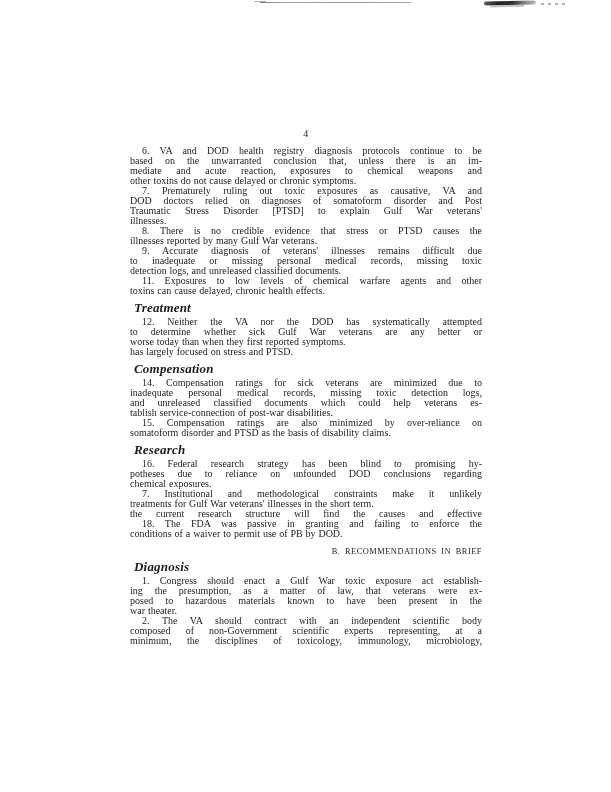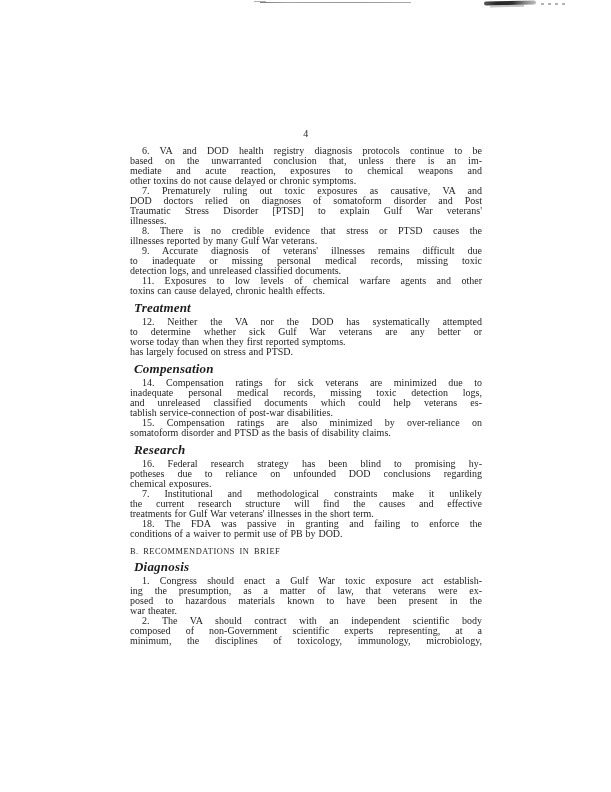--- a/index.html
+++ b/index.html
@@ -73,21 +73,21 @@
   .tline.last  { text-align-last: left; }
   .sec-heading {
     font-weight: bold;
     font-style: italic;
     font-size: 13px;
     line-height: 11px;
     margin: 6px 0 4px 4px;
     letter-spacing: .2px;
   }
   .center-heading {
-    text-align: left;
+    text-align: right;
     font-size: 8.4px;
     line-height: 9px;
     margin: 8px 0 5px 0;
     letter-spacing: .5px;
     word-spacing: 2px;
     color: #242424;
   }
   .sec-diagnosis .sec-heading { margin-top: 3px; }
 </style>
 </head>
@@ -159,22 +159,22 @@
 
     <div class="section">
       <div class="sec-heading">Research</div>
       <div class="para">
           <div class="tline first">16. Federal research strategy has been blind to promising hy-</div>
           <div class="tline">potheses due to reliance on unfounded DOD conclusions regarding</div>
           <div class="tline last">chemical exposures.</div>
         </div>
       <div class="para">
           <div class="tline first">7. Institutional and methodological constraints make it unlikely</div>
+          <div class="tline last">treatments for Gulf War veterans' illnesses in the short term.</div>
           <div class="tline">the current research structure will find the causes and effective</div>
-          <div class="tline last">treatments for Gulf War veterans' illnesses in the short term.</div>
         </div>
       <div class="para">
           <div class="tline first">18. The FDA was passive in granting and failing to enforce the</div>
           <div class="tline last">conditions of a waiver to permit use of PB by DOD.</div>
         </div>
     </div>
 
     <div class="center-heading">B. RECOMMENDATIONS IN BRIEF</div>
 
     <div class="section sec-diagnosis">

